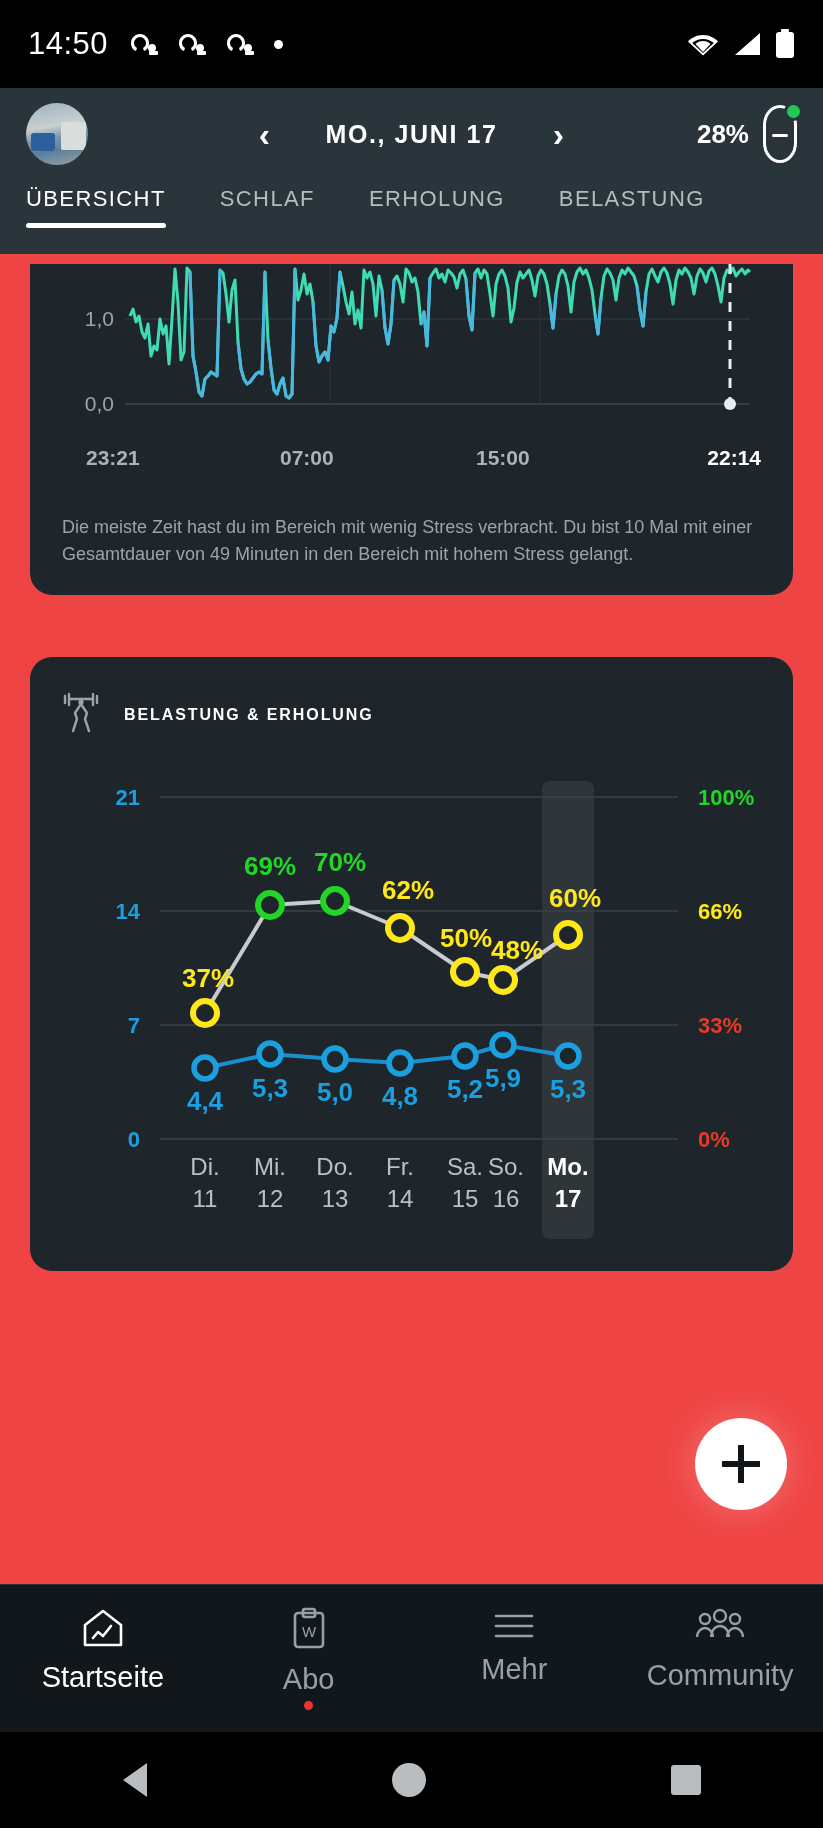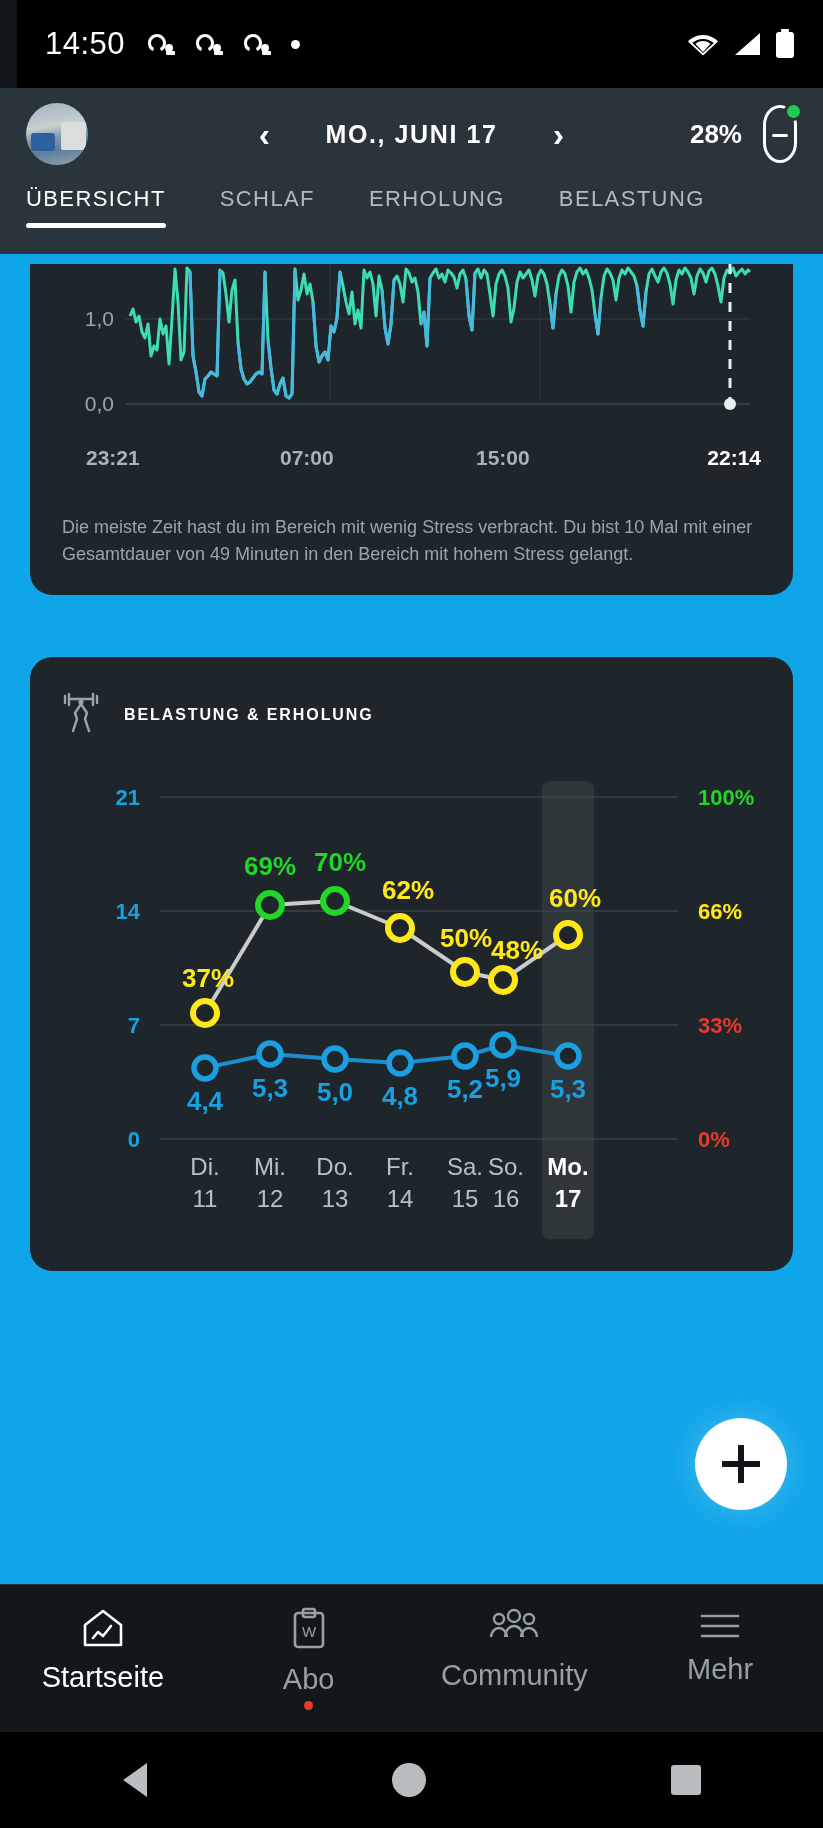--- a/index.html
+++ b/index.html
@@ -7,21 +7,21 @@
   body {
     width:823px; height:1828px;
     font-family:"Liberation Sans", sans-serif;
     color:#fff; overflow:hidden; position:relative;
   }
   .phone { width:823px; height:1828px; background:#12171b; position:relative; display:flex; flex-direction:column; }
 
   
   .statusbar {
     height:88px; background:#000; display:flex; align-items:center;
-    padding:0 28px; flex:0 0 88px;margin-left:17px;
+    padding:0 28px; flex:0 0 88px;
   }
   .sb-time { font-size:31px; font-weight:400; letter-spacing:.5px; color:#fff; }
   .sb-icons { display:flex; align-items:center; gap:18px; margin-left:22px; }
   .sb-right { margin-left:auto; display:flex; align-items:center; gap:13px; }
   .sb-dot { width:9px; height:9px; border-radius:50%; background:#fff; display:inline-block; }
 
   
   .appbar {
     flex:0 0 92px; background:#29343b; display:flex; align-items:center;
     padding:0 26px; position:relative;
@@ -42,21 +42,21 @@
   .datenav {
     position:absolute; left:0; right:0; display:flex; align-items:center;
     justify-content:center; gap:44px; pointer-events:none;
   }
   .datenav > * { pointer-events:auto; }
   .chev {
     font-size:34px; line-height:1; color:#fff; font-weight:700;
     width:34px; text-align:center; cursor:pointer;
   }
   .date-title { font-size:25px; font-weight:700; letter-spacing:1.6px; color:#fff; white-space:nowrap; }
-  .battery-wrap { margin-left:auto; display:flex; align-items:center; gap:21px; z-index:2; }
+  .battery-wrap { margin-left:auto; display:flex; align-items:center; gap:14px; z-index:2; }
   .batt-pct { font-size:26px; font-weight:700; color:#fff; }
   .watch {
     width:34px; height:58px; border:3px solid #fff; border-radius:17px/20px;
     position:relative;
   }
   .watch::after{
     content:""; position:absolute; left:6px; right:6px; top:50%; height:3px; background:#fff; border-radius:2px;
   }
   .watch-dot{
     position:absolute; right:-9px; top:-6px; width:19px; height:19px;
@@ -73,21 +73,21 @@
     padding:6px 0 0 0; position:relative; cursor:pointer; white-space:nowrap;
   }
   .tab + .tab { margin-left:54px; }
   .tab.active { color:#fff; }
   .tab.active::after{
     content:""; position:absolute; left:0; right:0; bottom:-16px; height:5px;
     background:#fff; border-radius:3px;
   }
 
   
-  .content { flex:1 1 auto; background:#0ea5e9; padding:0 30px; overflow:hidden; position:relative; }
+  .content { flex:1 1 auto; background:#ef4444; padding:0 30px; overflow:hidden; position:relative; }
 
   .card {
     background:#1f262b; border-radius:22px; position:relative;
   }
   .card.stress { margin-top:10px; padding:0 0 26px 0; border-radius:0 0 22px 22px; }
 
   
   .stress-chart { position:relative; height:168px; }
   .stress-svg { display:block; width:100%; height:168px; }
   .ylab { fill:#9aa4ab; font-size:21px; font-family:"Liberation Sans", sans-serif; font-weight:400;}
@@ -370,40 +370,40 @@
     <div class="navitem">
       <svg width="40" height="44" viewBox="0 0 40 44">
         <rect x="6" y="6" width="28" height="34" rx="3" fill="none" stroke="#97a0a6" stroke-width="2.6"></rect>
         <rect x="14" y="2" width="12" height="8" rx="2" fill="none" stroke="#97a0a6" stroke-width="2.6"></rect>
         <text x="20" y="30" text-anchor="middle" font-size="15" fill="#97a0a6" font-family="'Liberation Sans',sans-serif">W</text>
       </svg>
       <span class="navlabel">Abo</span>
       <span class="nav-badge"></span>
     </div>
     <div class="navitem">
+      <svg width="46" height="34" viewBox="0 0 46 34">
+        <g stroke="#97a0a6" stroke-width="2.6" stroke-linecap="round">
+          <line x1="5" y1="9" x2="41" y2="9"></line>
+          <line x1="5" y1="19" x2="41" y2="19"></line>
+          <line x1="5" y1="29" x2="41" y2="29"></line>
+        </g>
+      </svg>
+      <span class="navlabel">Mehr</span>
+    </div>
+    <div class="navitem">
       <svg width="52" height="40" viewBox="0 0 52 40">
         <circle cx="11" cy="12" r="5" fill="none" stroke="#97a0a6" stroke-width="2.4"></circle>
         <path d="M3 30c0-5 4-9 8-9s8 4 8 9" fill="none" stroke="#97a0a6" stroke-width="2.4"></path>
         <circle cx="26" cy="9" r="6" fill="none" stroke="#97a0a6" stroke-width="2.4"></circle>
         <path d="M17 30c0-6 4-11 9-11s9 5 9 11" fill="none" stroke="#97a0a6" stroke-width="2.4"></path>
         <circle cx="41" cy="12" r="5" fill="none" stroke="#97a0a6" stroke-width="2.4"></circle>
         <path d="M33 30c0-5 4-9 8-9s8 4 8 9" fill="none" stroke="#97a0a6" stroke-width="2.4"></path>
       </svg>
       <span class="navlabel">Community</span>
     </div>
-    <div class="navitem">
-      <svg width="46" height="34" viewBox="0 0 46 34">
-        <g stroke="#97a0a6" stroke-width="2.6" stroke-linecap="round">
-          <line x1="5" y1="9" x2="41" y2="9"></line>
-          <line x1="5" y1="19" x2="41" y2="19"></line>
-          <line x1="5" y1="29" x2="41" y2="29"></line>
-        </g>
-      </svg>
-      <span class="navlabel">Mehr</span>
-    </div>
   </div>
 
   <div class="androidnav">
     <span class="an-back"></span>
     <span class="an-home"></span>
     <span class="an-recent"></span>
   </div>
 
 </div>
 

